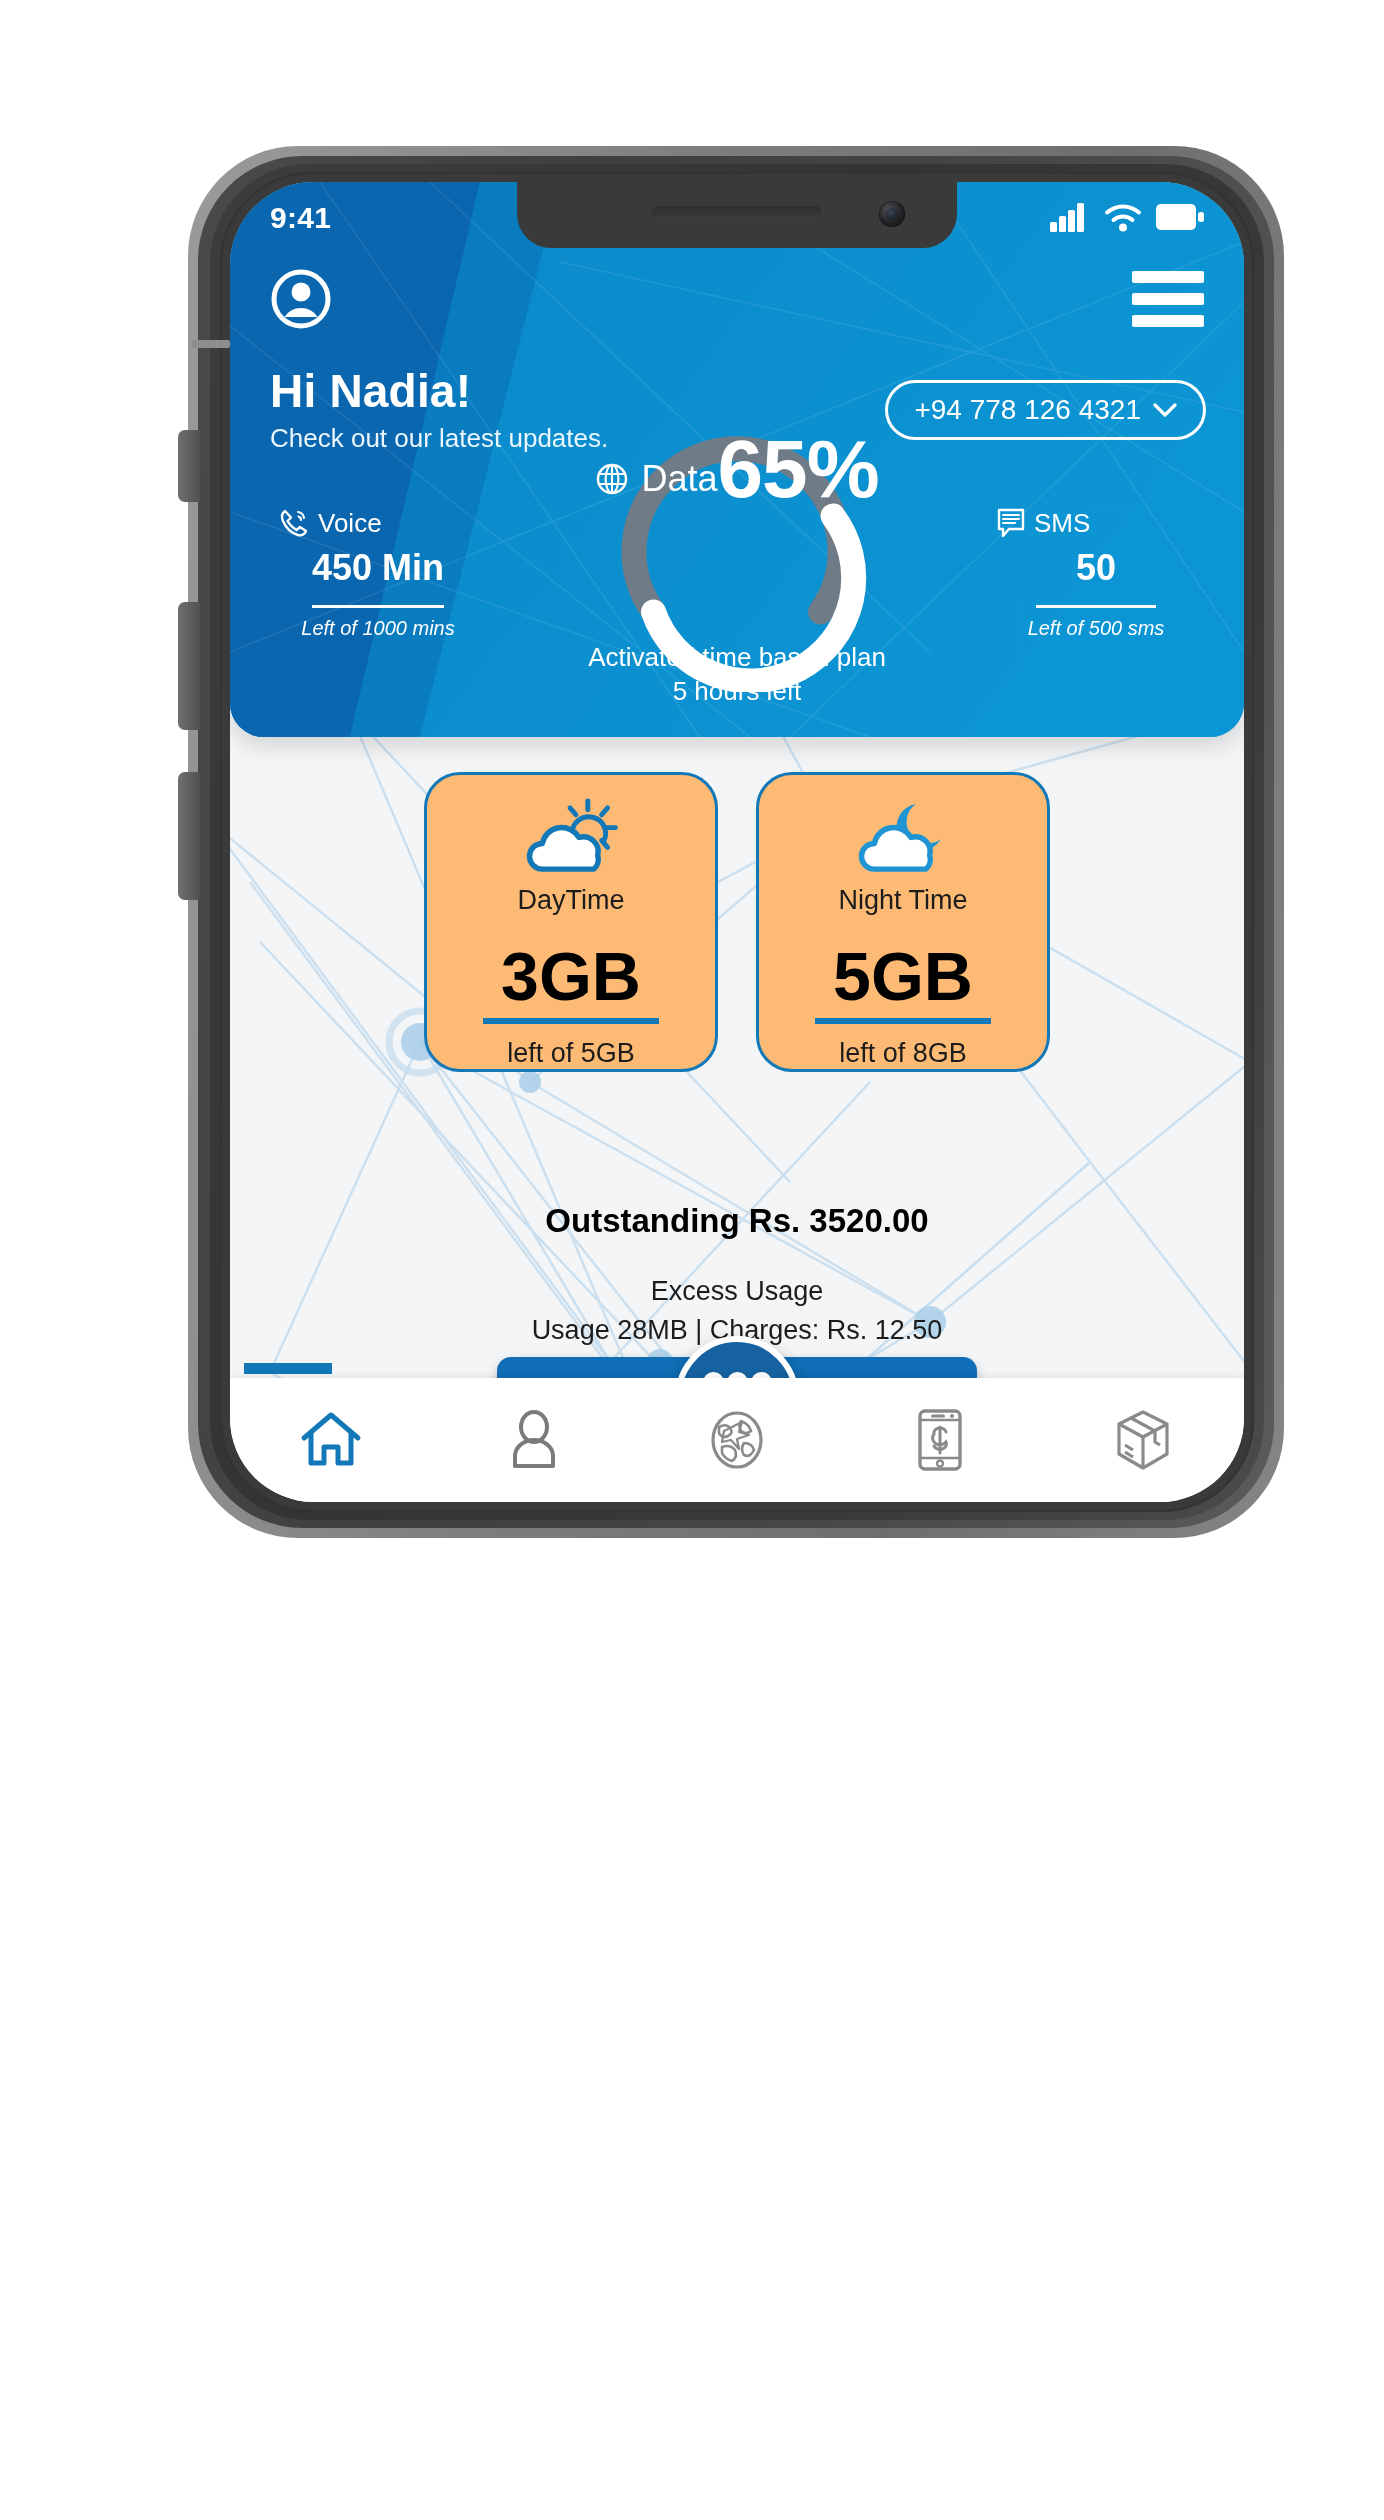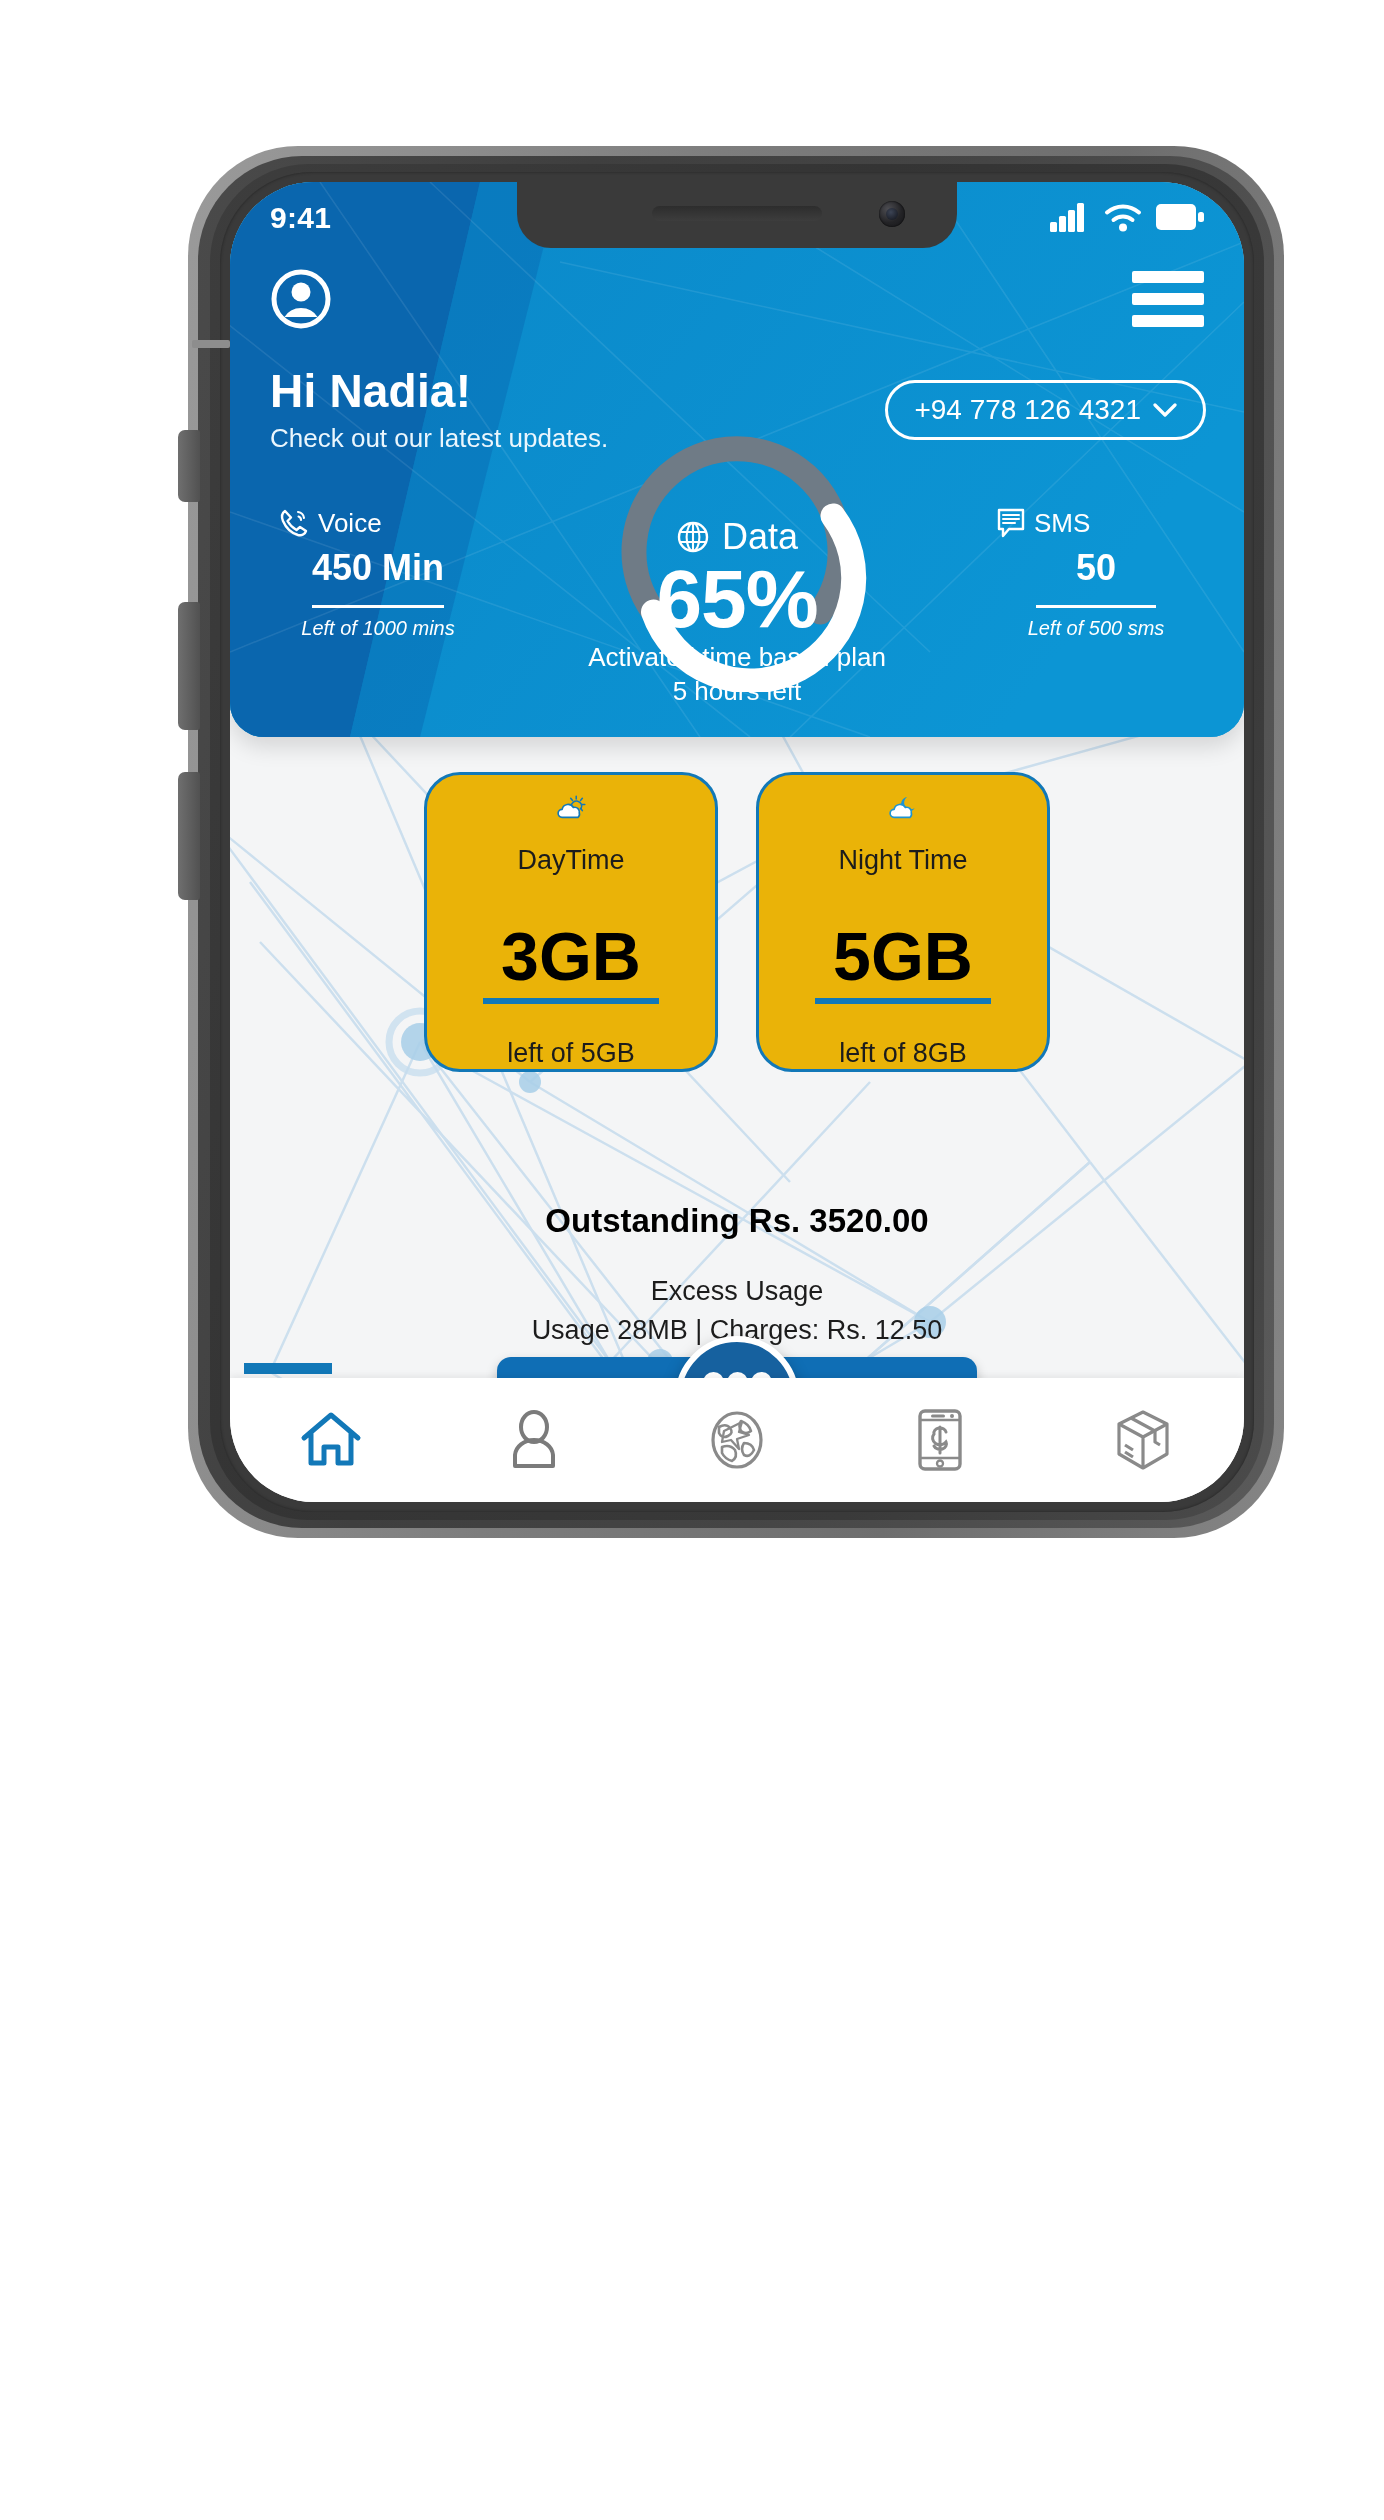--- a/index.html
+++ b/index.html
@@ -65,40 +65,40 @@
 
   .greet{position:absolute;left:40px;top:185px;z-index:20;}
   .greet h1{margin:0;color:#fff;font-size:46px;font-weight:bold;letter-spacing:.2px;line-height:1.05;}
   .greet p{margin:8px 0 0;color:#eaf6fd;font-size:26px;font-weight:normal;}
 
   .msisdn{position:absolute;right:38px;top:198px;z-index:20;display:flex;align-items:center;gap:12px;
     border:3px solid #fff;border-radius:34px;padding:11px 26px;color:#ffffff;font-size:28px;cursor:pointer;}
 
   
   .gauge{position:absolute;left:50%;transform:translateX(-50%);top:230px;width:310px;height:280px;z-index:20;}
-  .gauge-center{position:absolute;left:0;top:10px;width:100%;height:100%;
-    display:flex;flex-direction:column;align-items:center;justify-content:center;}
+  .gauge-center{position:absolute;left:0;top:16px;width:100%;height:100%;
+    display:flex;align-items:flex-start;justify-content:center;}
   .gauge-lbl{display:flex;align-items:center;gap:12px;color:#fff;font-size:36px;margin-top:30px;}
   .gauge-val{color:#fff;font-size:82px;font-weight:bold;line-height:.95;margin-top:2px;letter-spacing:-1px;}
 
   .sidestat{position:absolute;z-index:20;text-align:center;color:#fff;}
   .sidestat.left{left:48px;top:325px;width:200px;}
   .sidestat.right{right:48px;top:325px;width:200px;}
   .ss-head{display:flex;align-items:center;justify-content:flex-start;gap:8px;font-size:26px;}
   .ss-val{font-size:36px;font-weight:bold;margin-top:8px;padding-bottom:16px;
     border-bottom:3px solid #fff;display:inline-block;min-width:120px;}
   .ss-sub{font-size:20px;font-style:italic;margin-top:9px;}
 
   .planinfo{position:absolute;left:0;top:458px;width:100%;z-index:20;text-align:center;color:#fff;font-size:26px;line-height:1.32;}
 
   
   .cards{position:absolute;left:0;top:590px;width:100%;z-index:10;
     display:flex;justify-content:center;gap:38px;}
-  .ucard{width:294px;height:300px;background:#eab308;border:3px solid #1278b8;border-radius:36px;
-    display:flex;flex-direction:column;align-items:center;box-sizing:border-box;padding-top:19px;gap:20px;}
+  .ucard{width:294px;height:300px;background:#fdba74;border:3px solid #1278b8;border-radius:36px;
+    display:flex;flex-direction:column;align-items:center;box-sizing:border-box;padding-top:19px;}
   .ucard-lbl{font-size:27px;color:#1c1c1c;margin-top:4px;}
   .ucard-val{font-size:68px;font-weight:bold;color:#000;line-height:1;margin-top:26px;
     padding:0 18px 8px;border-bottom:6px solid #1278b8;}
   .ucard-sub{font-size:27px;color:#1c1c1c;margin-top:14px;}
 
   
   .outstanding{position:absolute;left:0;top:1020px;width:100%;z-index:10;text-align:center;
     font-size:33px;font-weight:bold;color:#000;}
   .excess{position:absolute;left:0;top:1090px;width:100%;z-index:10;text-align:center;
     font-size:27px;color:#1c1c1c;line-height:1.45;}

